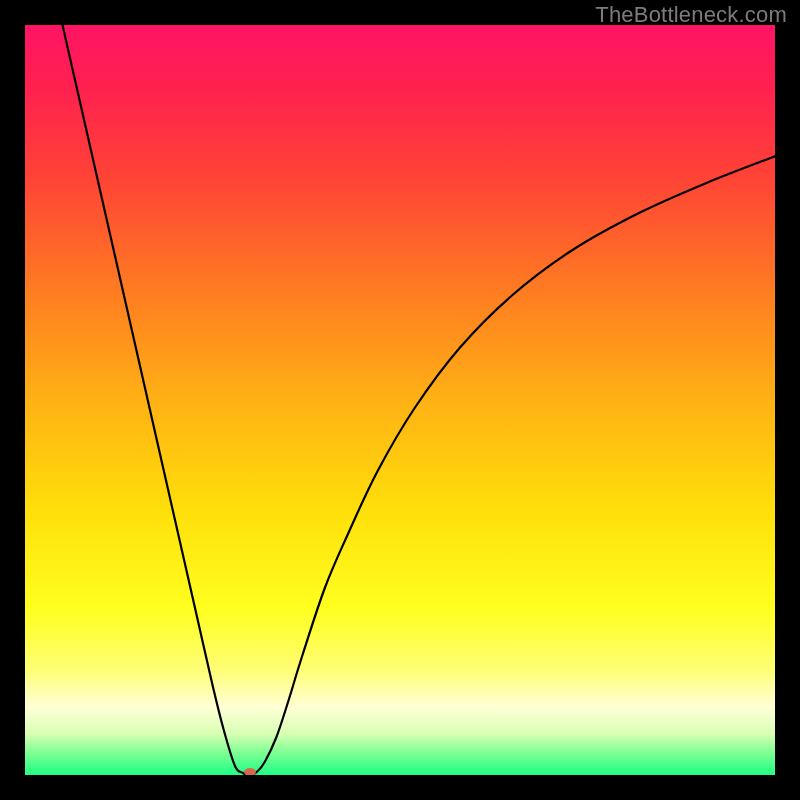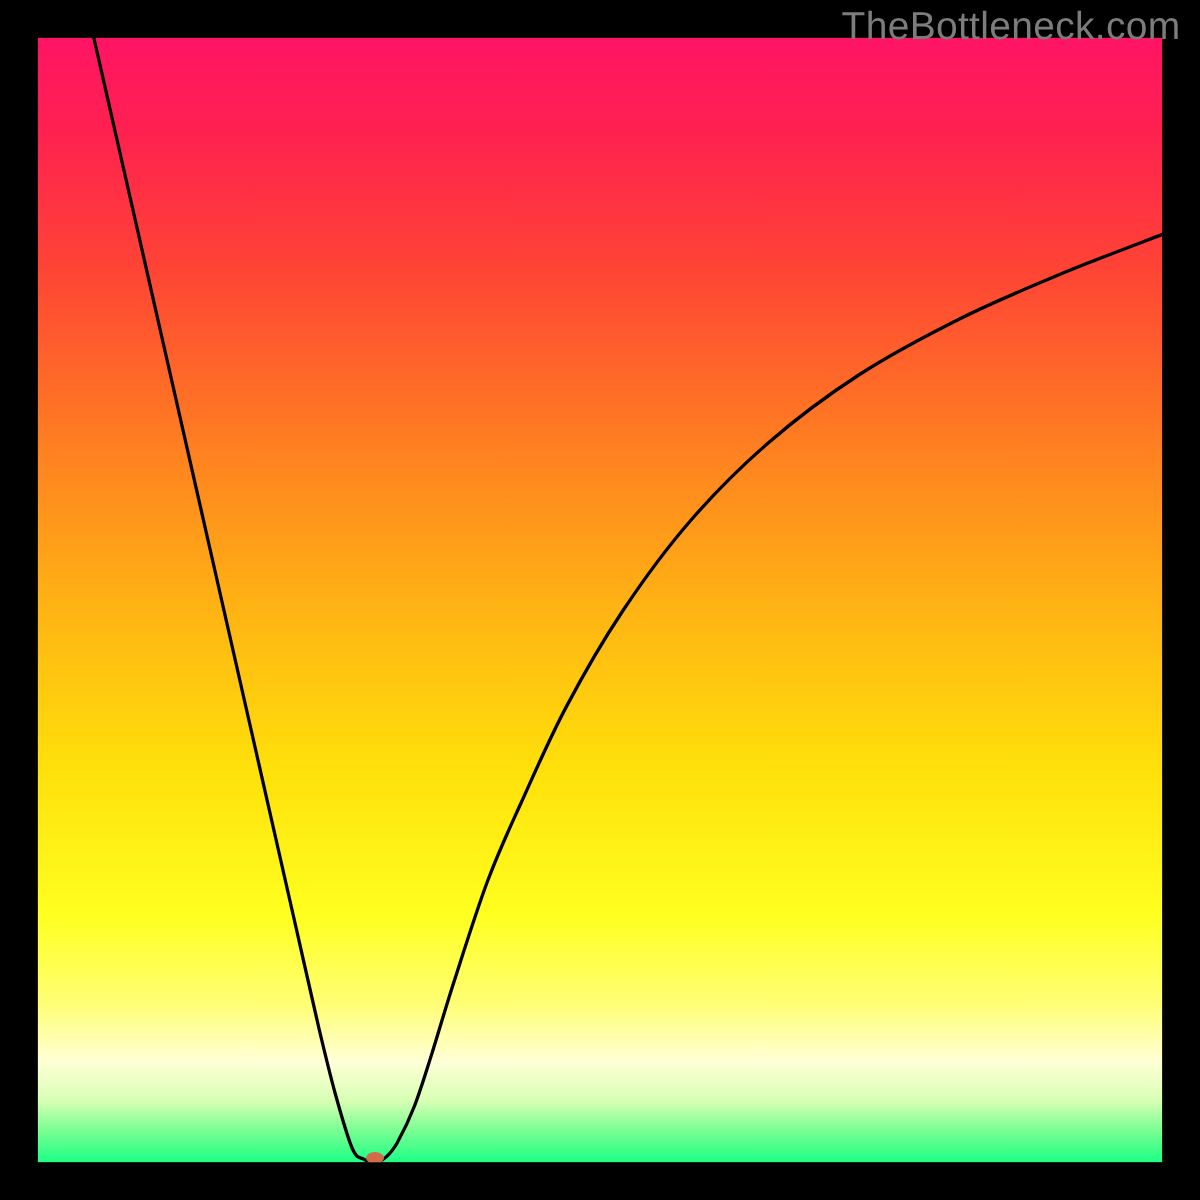--- a/index.html
+++ b/index.html
@@ -32,21 +32,21 @@
   .curve-svg {
     position: absolute;
     left: 0; top: 0;
     width: 100%; height: 100%;
   }
   .attribution {
     position: absolute;
     top: 2px;
     right: 13px;
     color: #7c7c7c;
-    font-size: 26px;
+    font-size: 22px;
     font-weight: 400;
     letter-spacing: 0.2px;
     font-family: Arial, Helvetica, sans-serif;
   }
 </style>
 </head>
 <body>
 
 <div class="stage">
 

